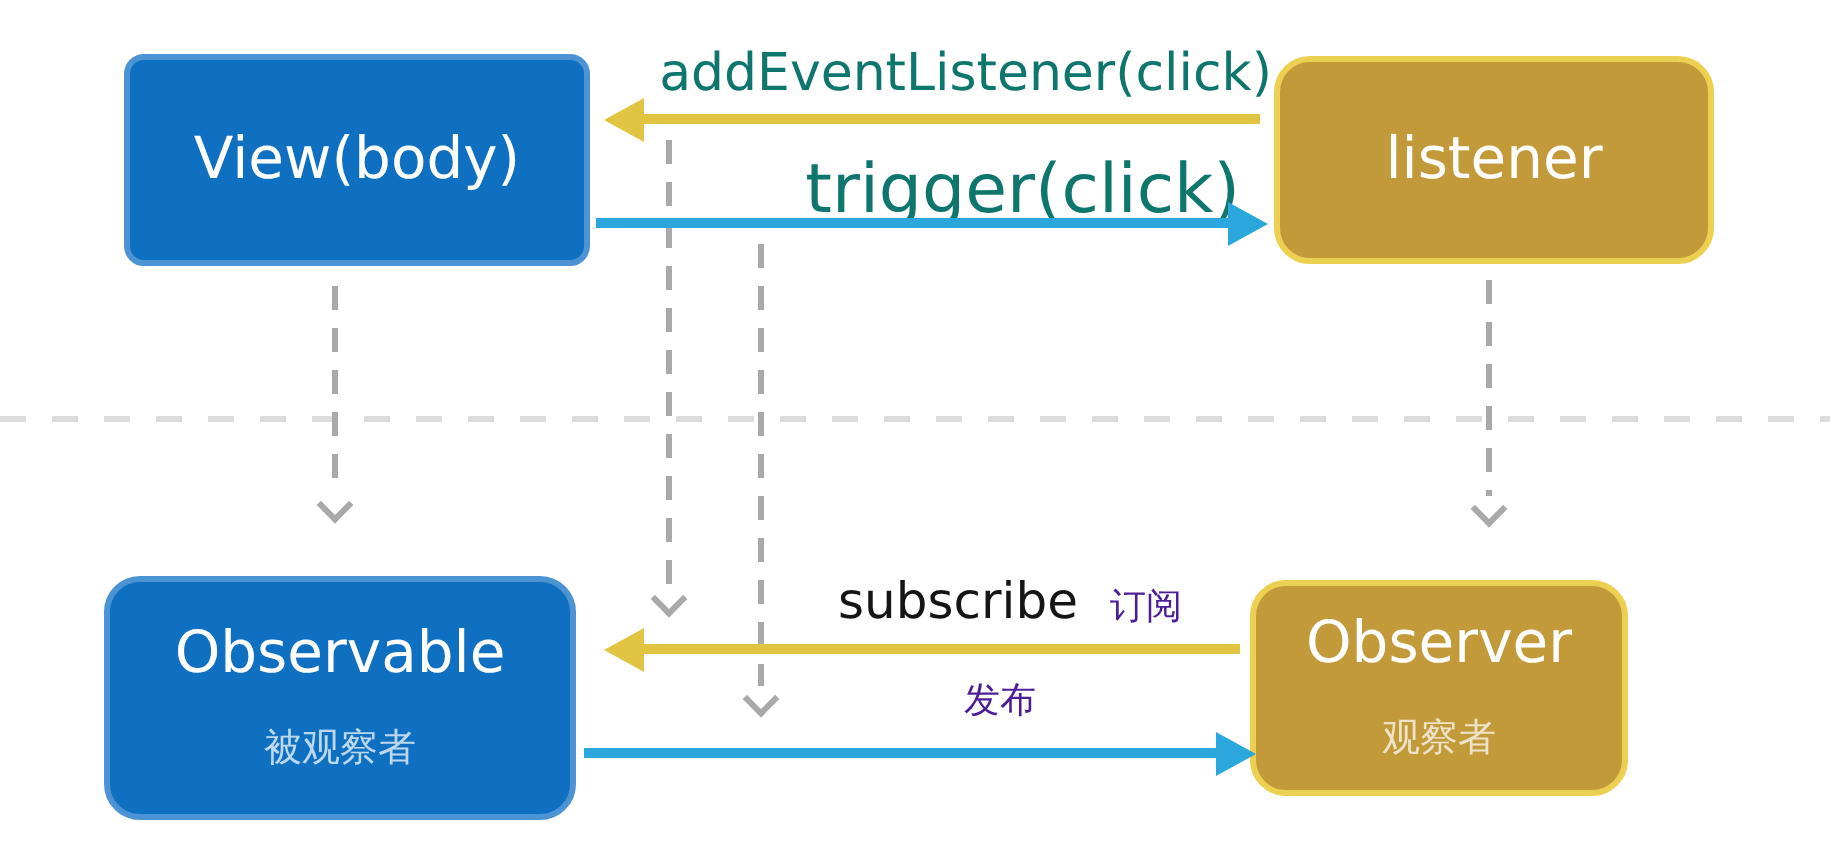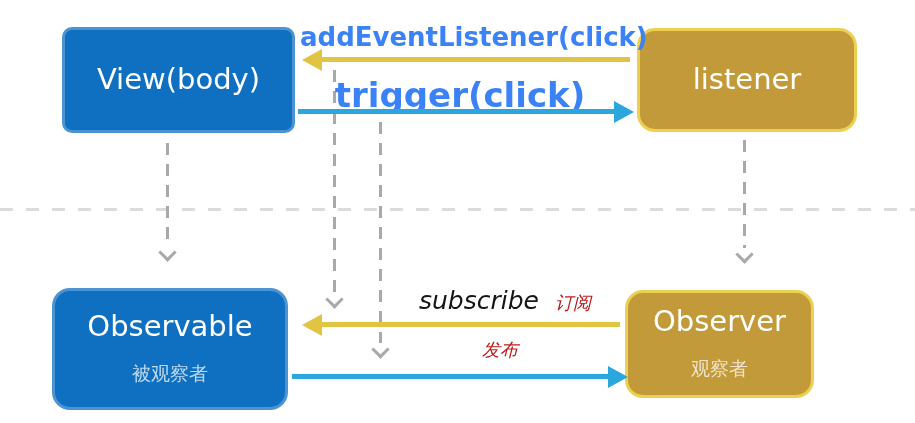--- a/index.html
+++ b/index.html
@@ -54,28 +54,28 @@
   .head.right{border-top:11px solid transparent;border-bottom:11px solid transparent;border-left:20px solid var(--arrow_blue,#2ba7de);}
   .l-ael{left:318px;top:57px;width:312px;}
   .h-ael{left:302px;top:49px;}
   .l-trigger{left:298px;top:109px;width:318px;}
   .h-trigger{left:614px;top:101px;}
   .l-subscribe{left:318px;top:322px;width:302px;}
   .h-subscribe{left:302px;top:314px;}
   .l-publish{left:292px;top:374px;width:318px;}
   .h-publish{left:608px;top:366px;}
   
-  .edge-label{position:absolute;color:#3b82f6;text-align:center;white-space:nowrap;font-weight:bold;}
+  .edge-label{position:absolute;color:#0f766e;text-align:right;white-space:nowrap;}
   .lbl-ael{left:300px;top:22px;width:336px;font-size:26px;}
   .lbl-trigger{left:300px;top:75px;width:320px;font-size:34px;}
-  .label-row{position:absolute;display:flex;align-items:baseline;justify-content:center;gap:16px;color:#151515;white-space:nowrap;font-style:italic;}
+  .label-row{position:absolute;display:flex;align-items:baseline;justify-content:center;gap:16px;color:#151515;white-space:nowrap;}
   .lbl-subscribe{left:340px;top:286px;width:330px;}
   .lbl-publish{left:335px;top:338px;width:330px;}
   .label-en{font-size:25px;}
-  .label-zh{font-size:18px;color:#b91c1c;}
+  .label-zh{font-size:18px;color:#4c1d95;}
 </style>
 </head>
 <body>
 
 <div class="canvas">
 
   <div class="divider"></div>
 
   <div class="vdash v1"></div>
   <div class="chevron c1"></div>

